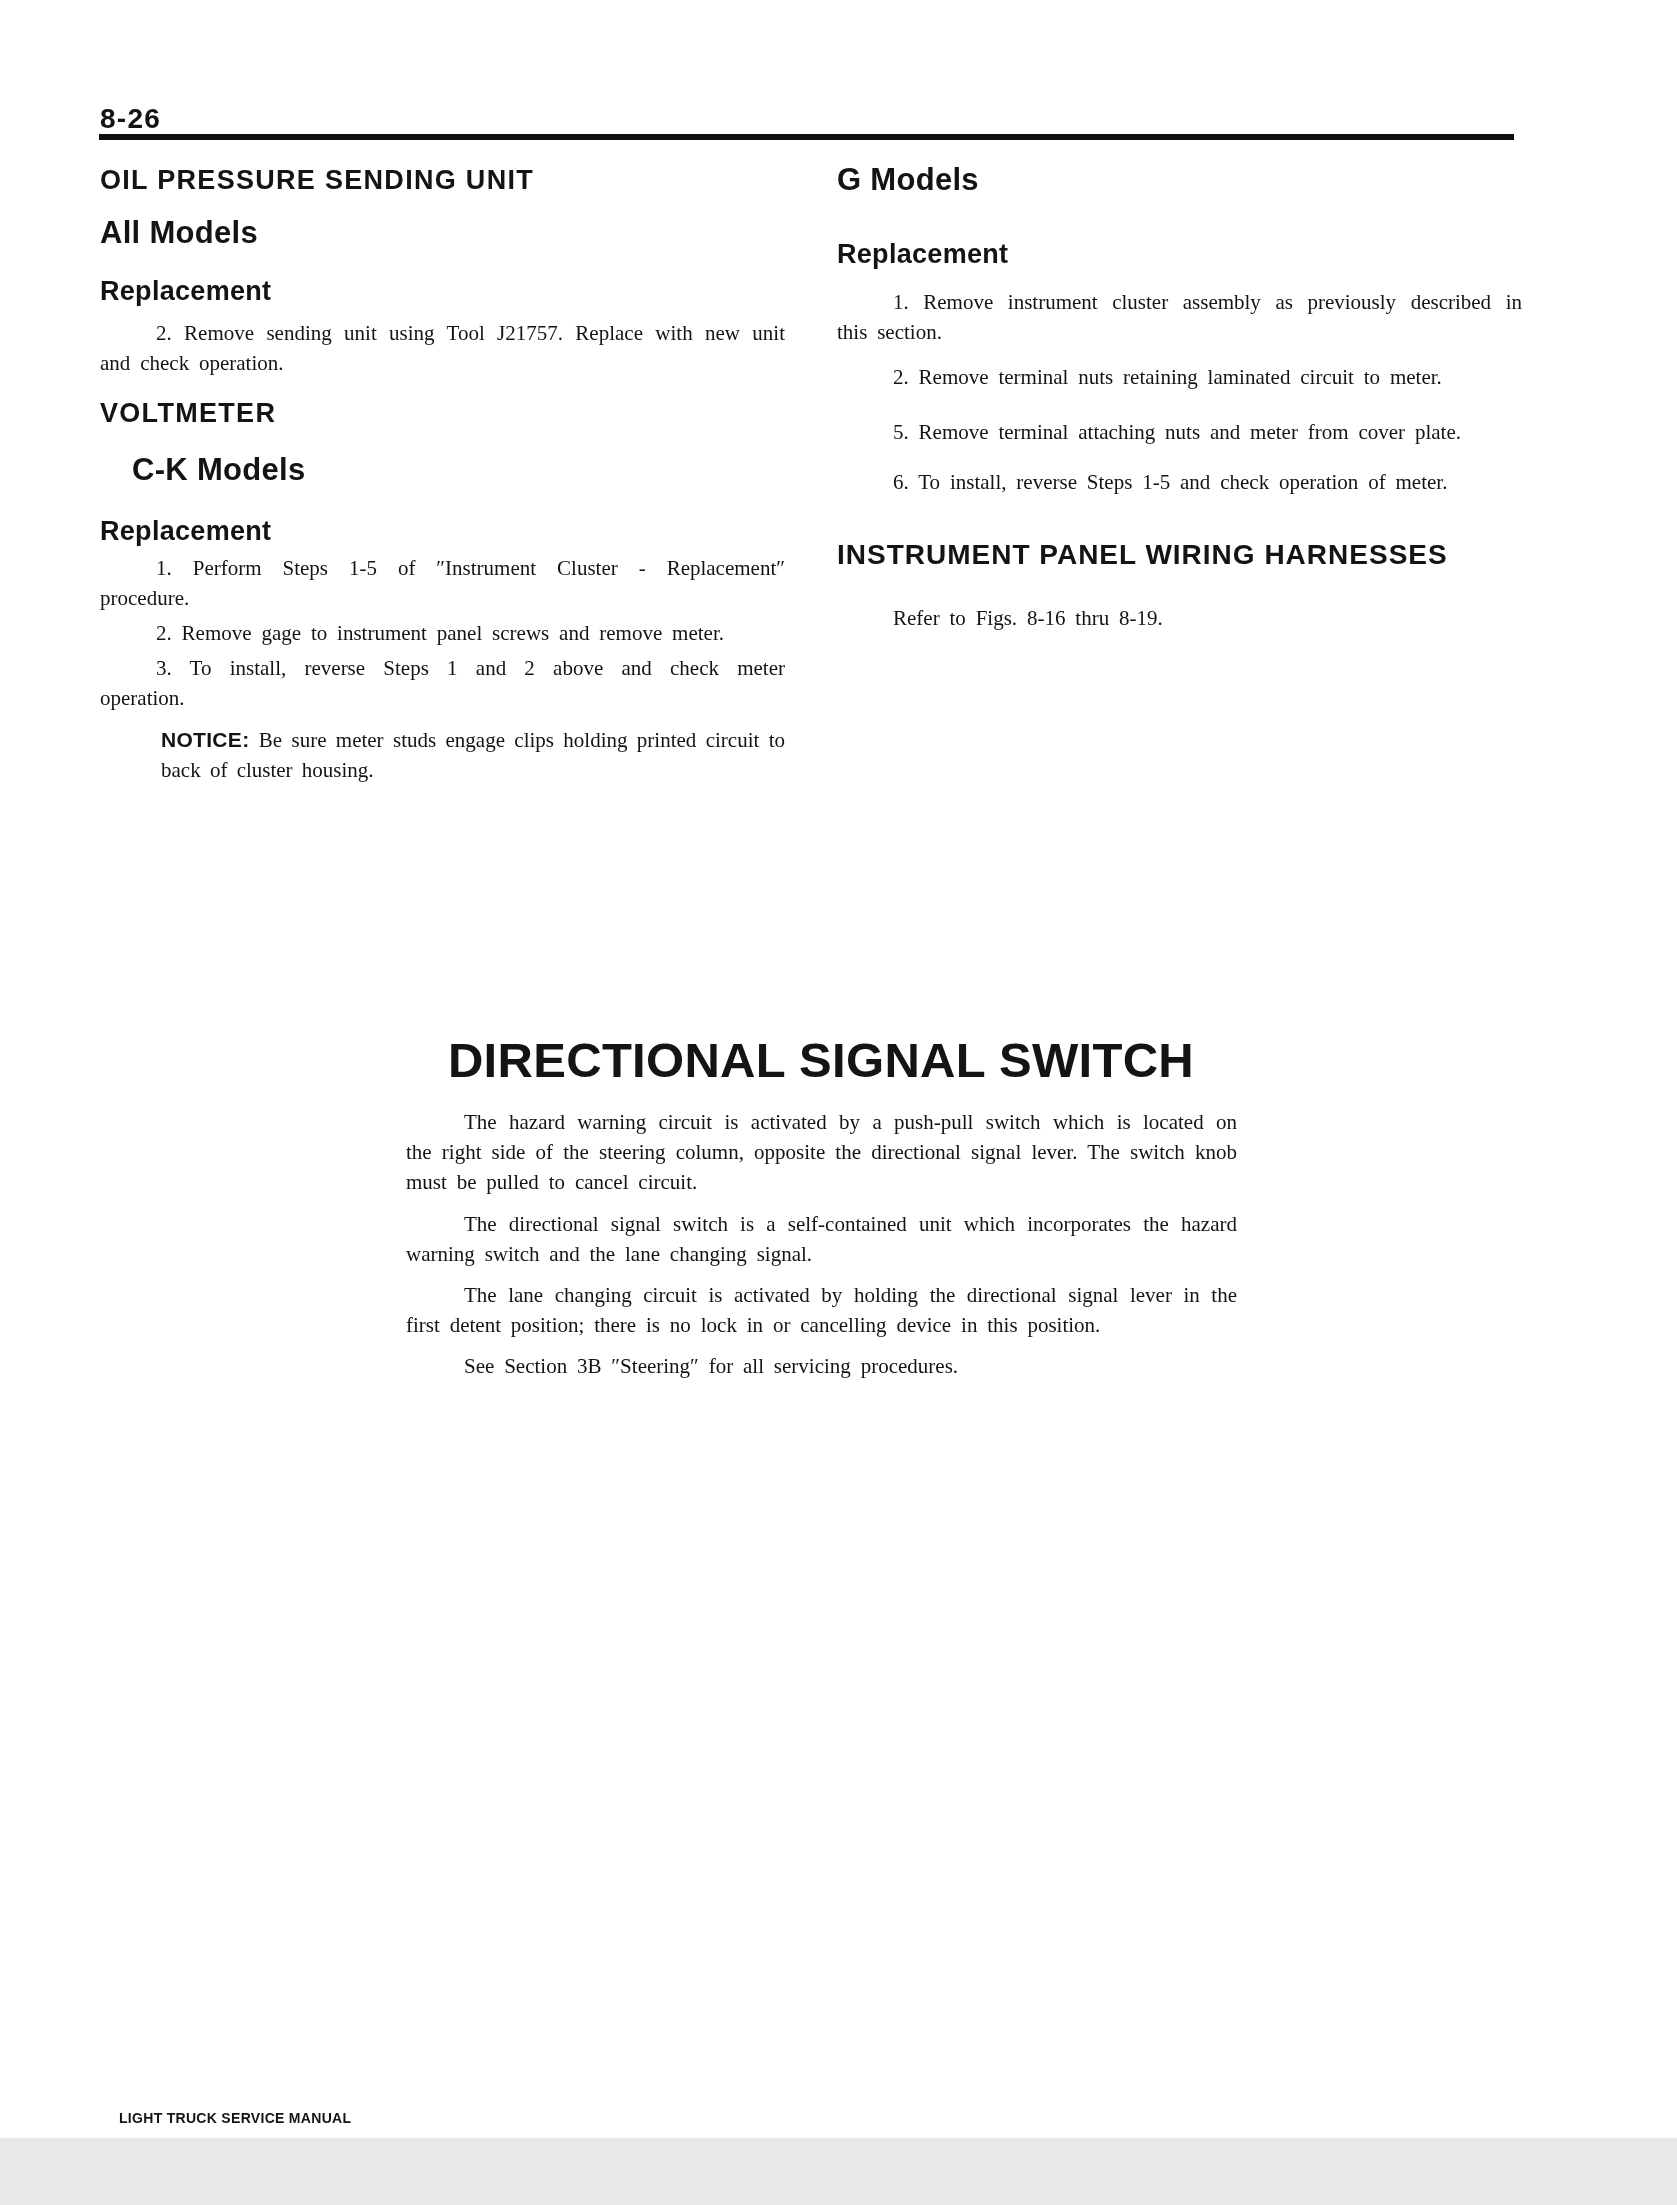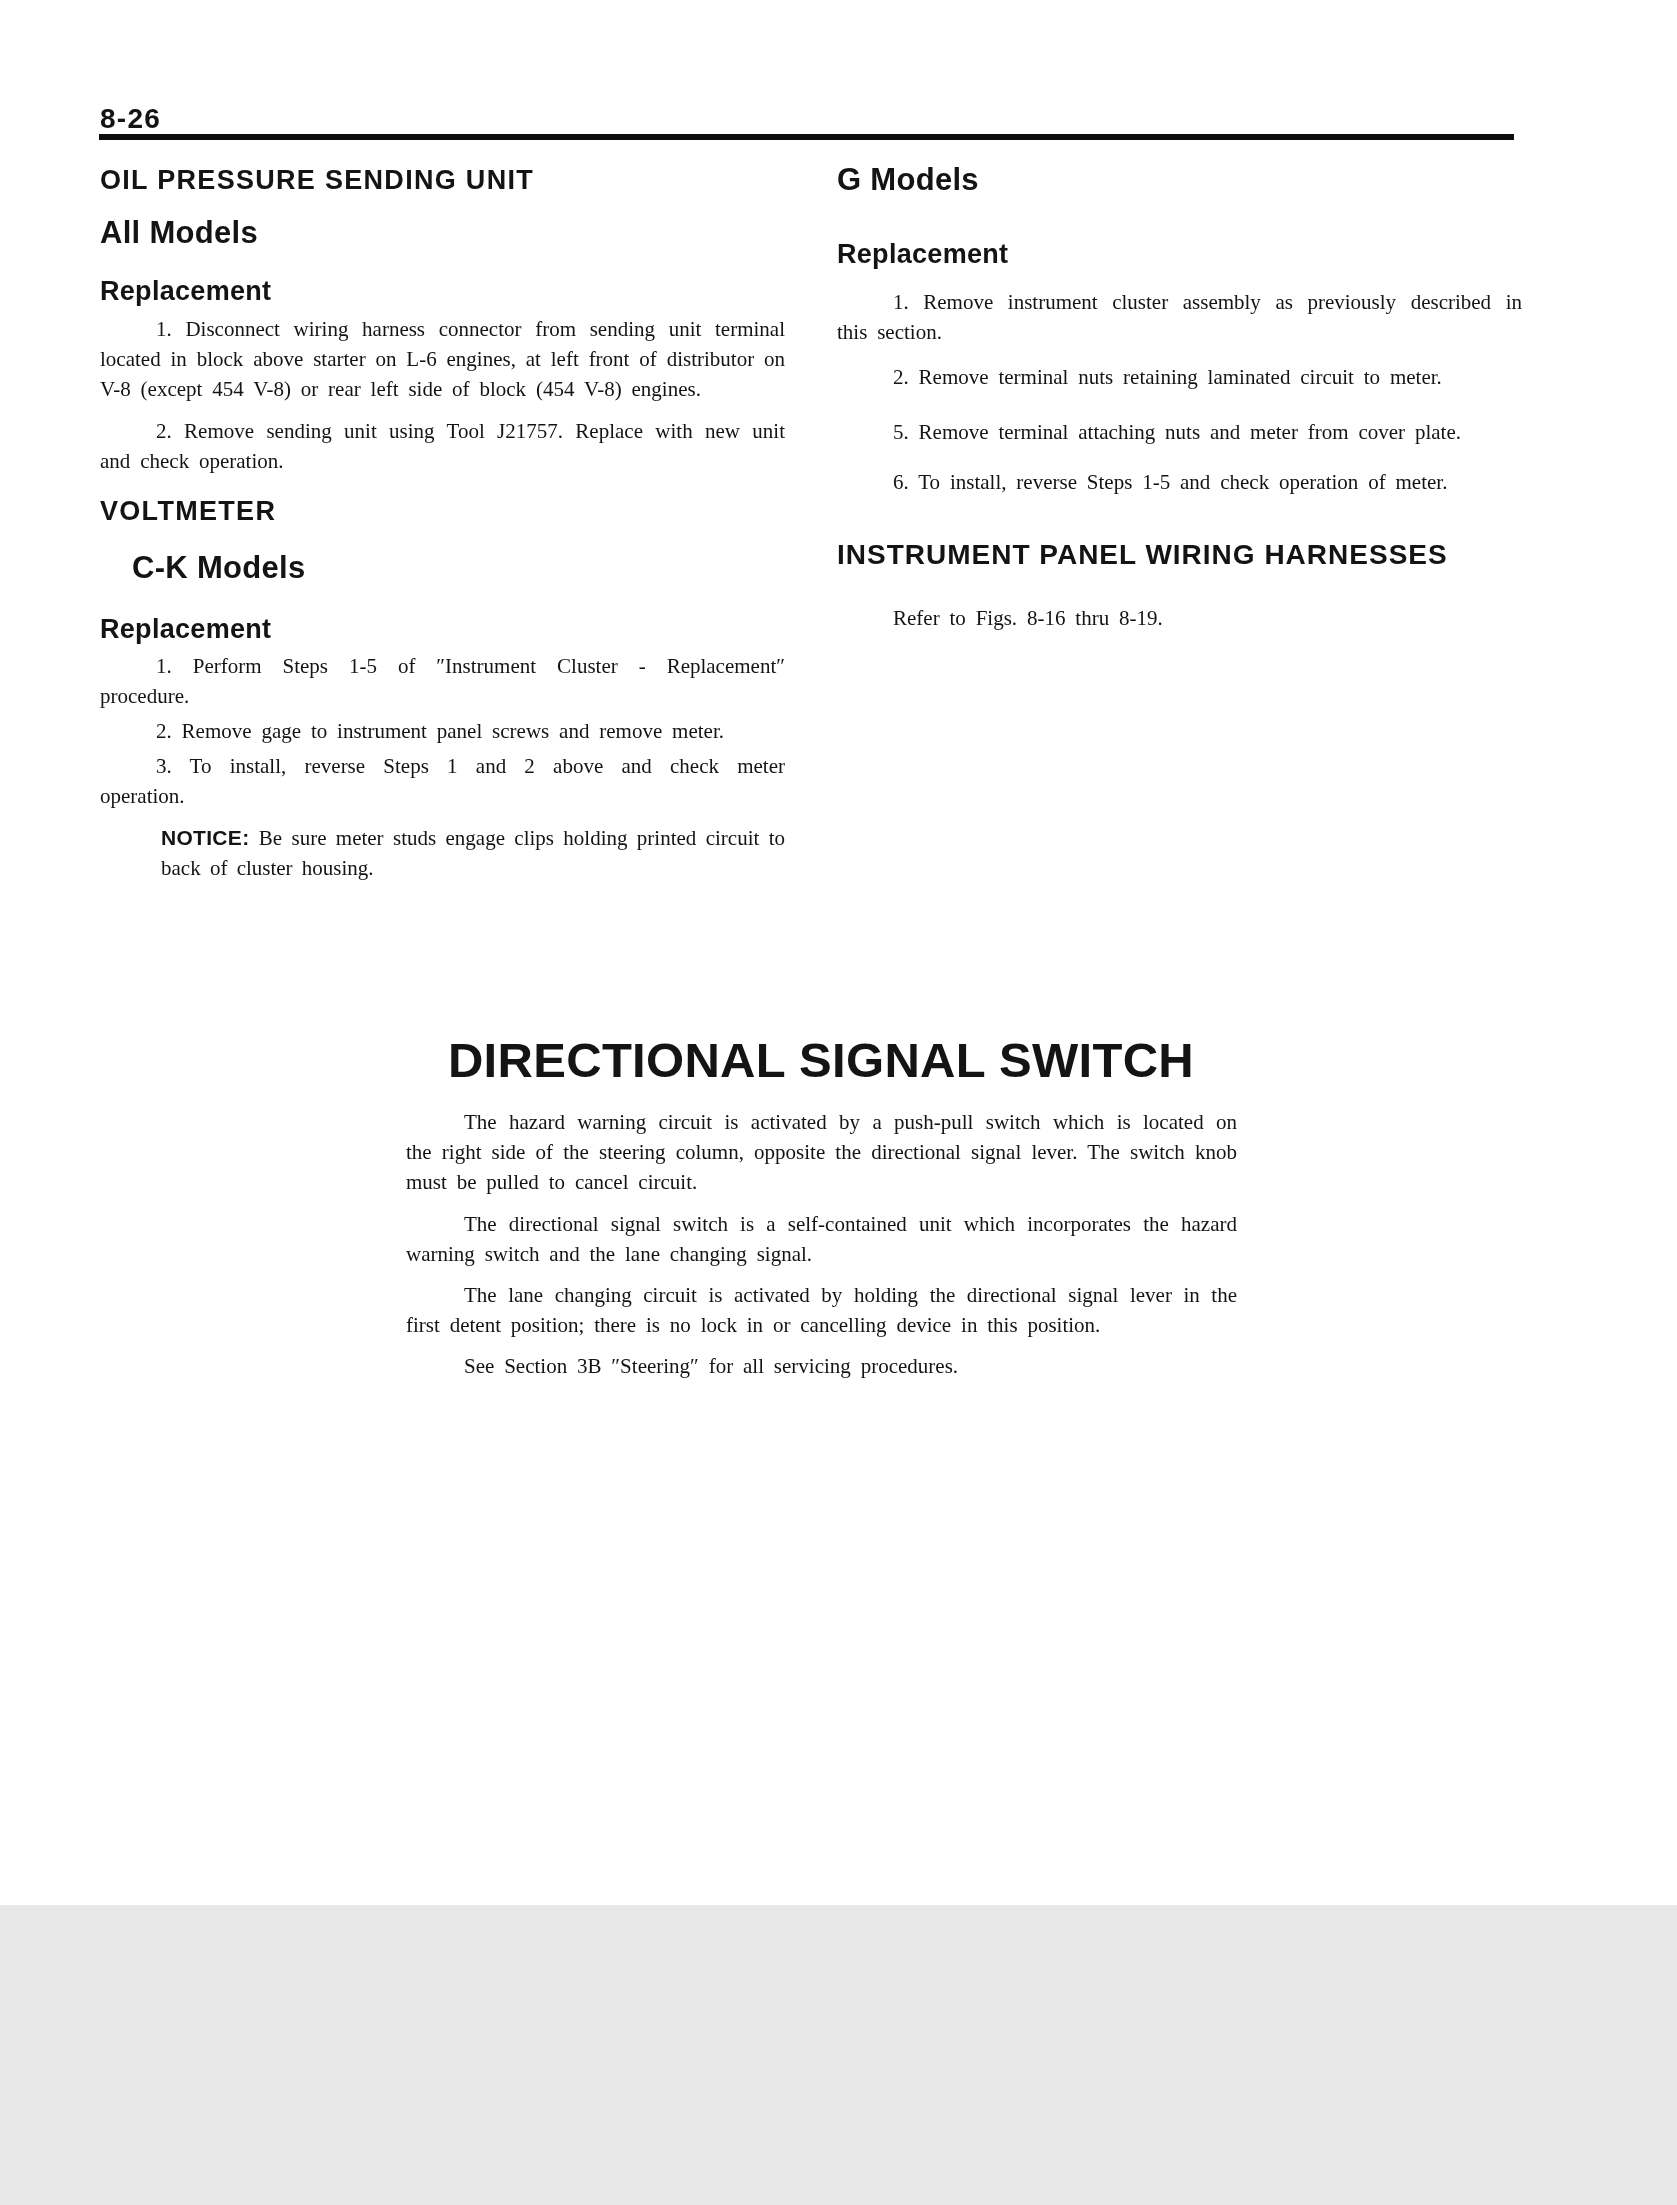--- a/index.html
+++ b/index.html
@@ -1,19 +1,19 @@
 <!DOCTYPE html>
 <html style="font-size:10.5px"><head>
 <meta charset="utf-8">
 <style>
   html, body { margin: 0; padding: 0; background: #e8e8e8; }
   .page {
     position: relative;
     width: 1678px;
-    height: 1905px;
+    height: 2138px;
     background: #ffffff;
     color: #141414;
     overflow: hidden;
     font-family: "Liberation Serif", serif;
   }
 
   
   .page-header {
     position: absolute;
     left: 100px;
@@ -162,21 +162,20 @@
 
   <div class="page-header">
     <span>8-26</span>
   </div>
   <div class="header-rule"></div>
 
   <section class="col col-left">
     <h2 class="sec-heading">OIL PRESSURE SENDING UNIT</h2>
     <h3 class="model-heading">All Models</h3>
     <h4 class="sub-heading">Replacement</h4>
-    <p class="step p-first">1. Disconnect wiring harness connector from sending unit terminal located in block above starter on L-6 engines, at left front of distributor on V-8 (except 454 V-8) or rear left side of block (454 V-8) engines.</p>
     <p class="step p-follow">2. Remove sending unit using Tool J21757. Replace with new unit and check operation.</p>
 
     <h2 class="sec-heading voltmeter-head">VOLTMETER</h2>
     <h3 class="model-heading ck-head">C-K Models</h3>
     <h4 class="sub-heading rep2-head">Replacement</h4>
     <p class="step s1">1. Perform Steps 1-5 of ″Instrument Cluster - Replacement″ procedure.</p>
     <p class="step s2">2. Remove gage to instrument panel screws and remove meter.</p>
     <p class="step s3">3. To install, reverse Steps 1 and 2 above and check meter operation.</p>
     <p class="notice"><strong class="notice-label">NOTICE:</strong> <span>Be sure meter studs engage clips holding printed circuit to back of cluster housing.</span></p>
   </section>

